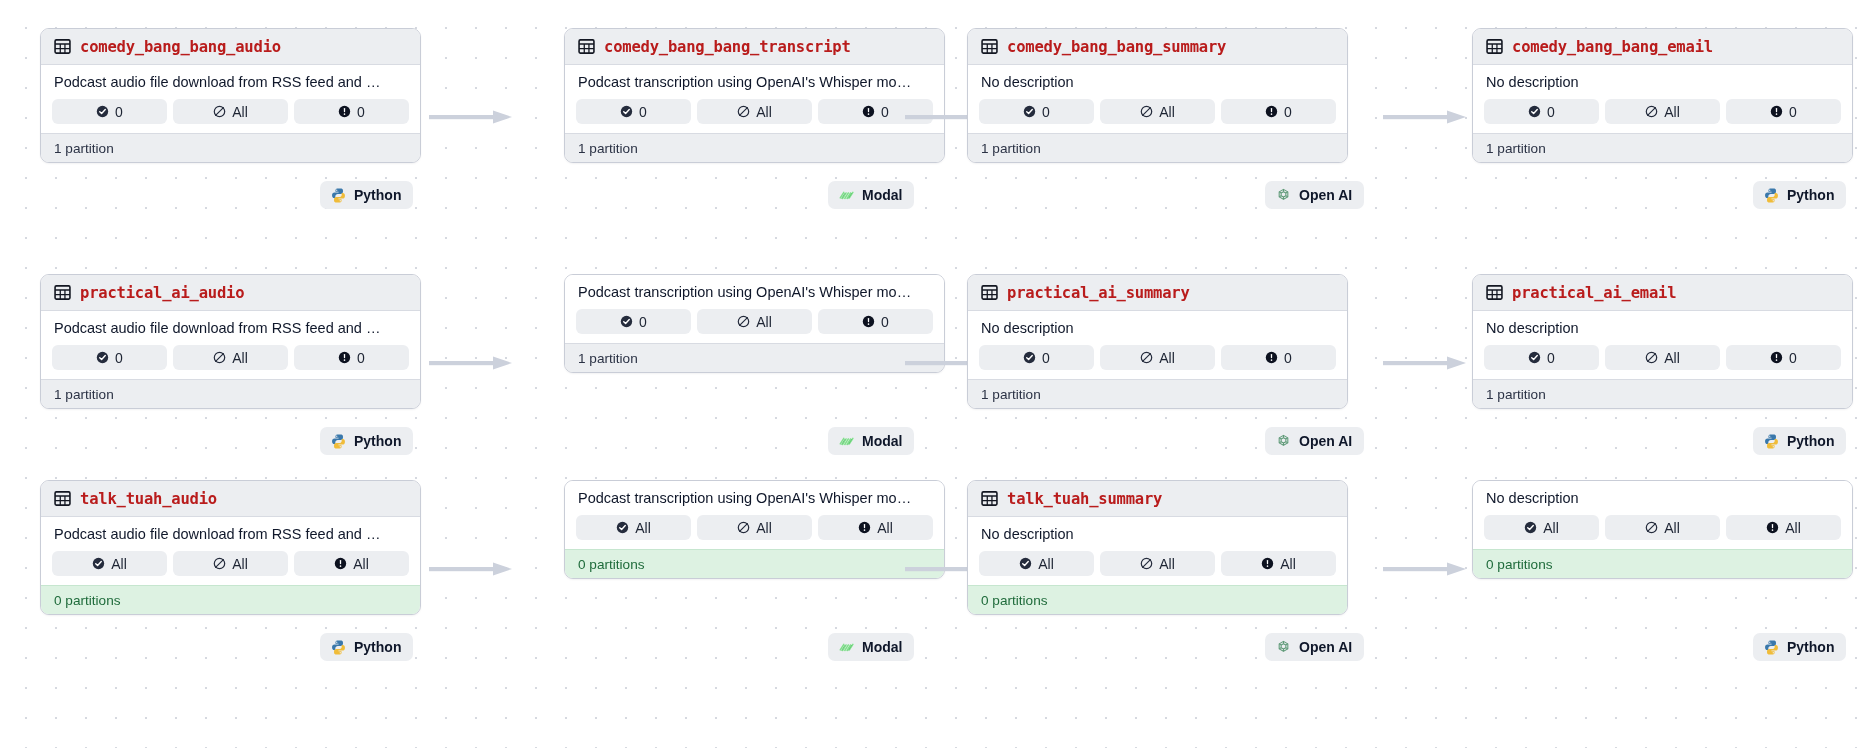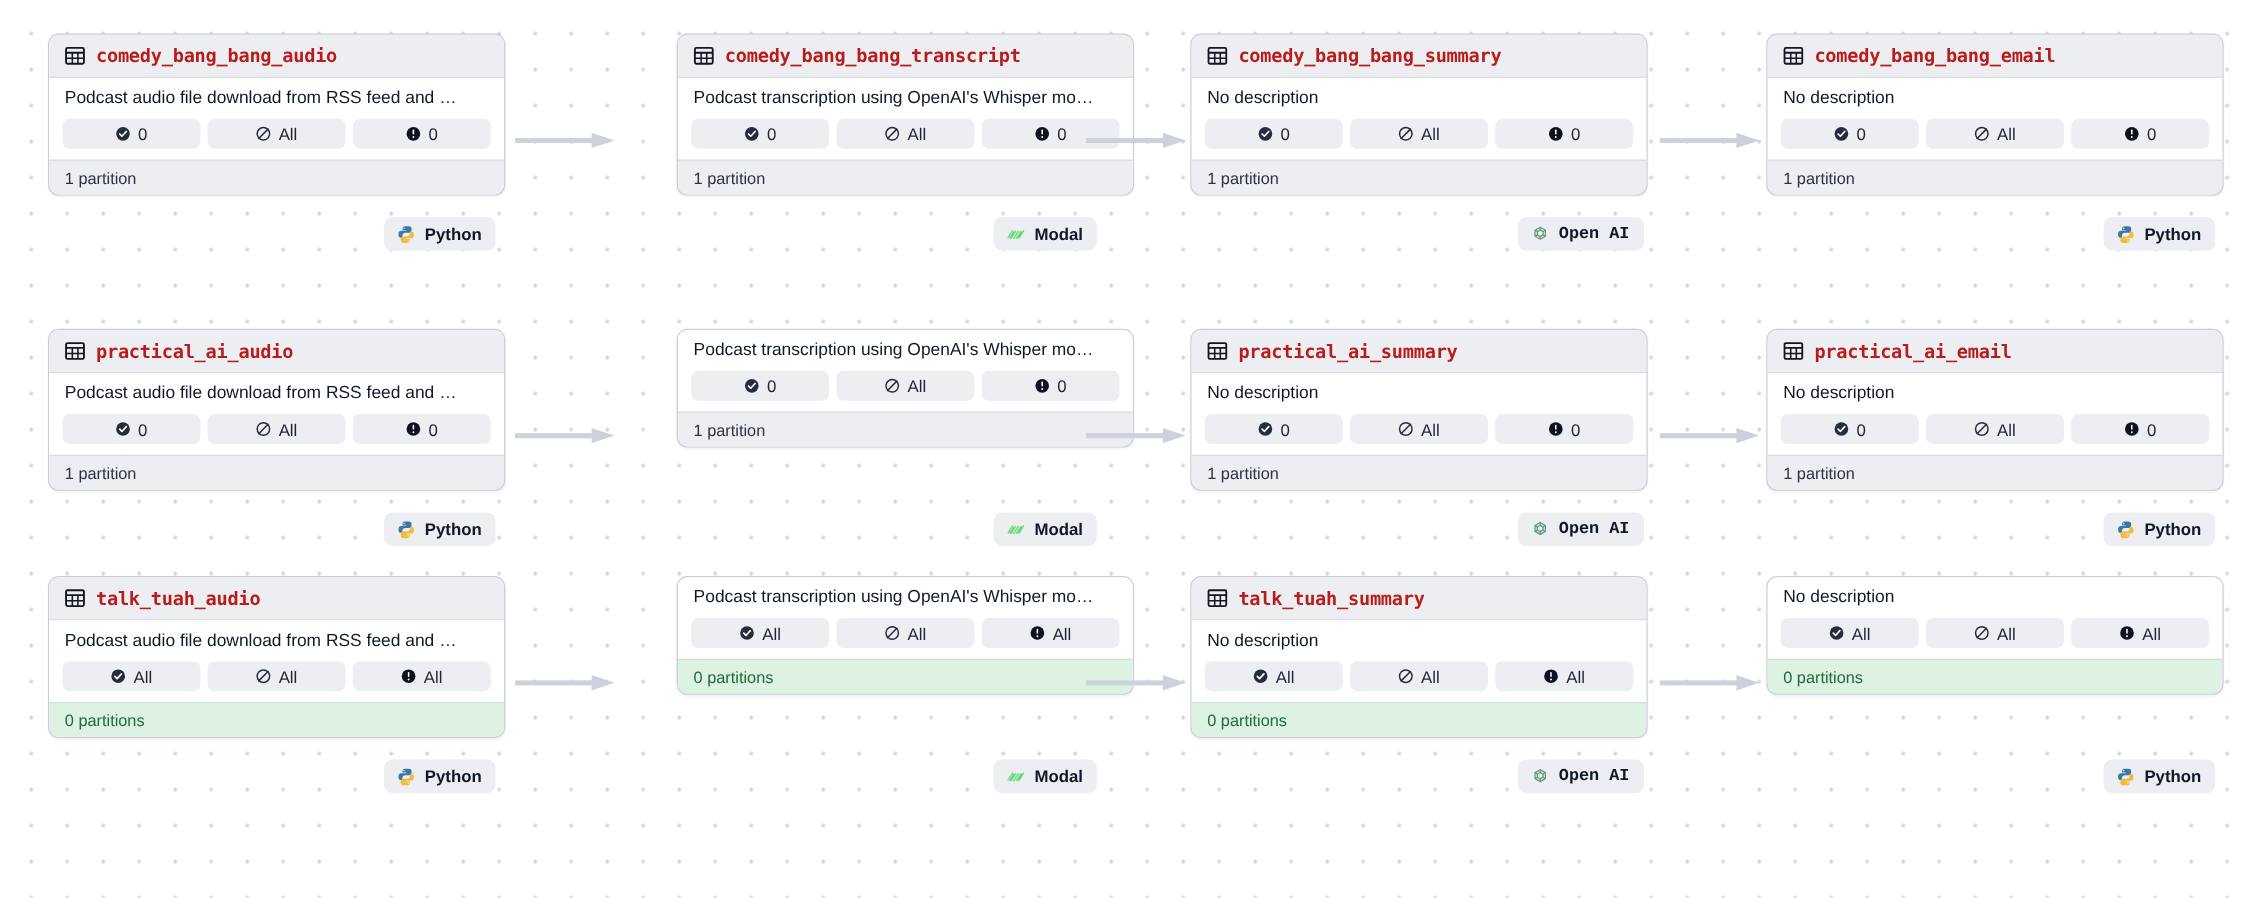--- a/index.html
+++ b/index.html
@@ -44,21 +44,21 @@
     top: 6px;
     width: 381px;
     background: #ffffff;
     border: 1px solid #c9cdd7;
     border-radius: 9px;
     box-shadow: 0 1px 2px rgba(16,22,40,0.055);
     overflow: hidden;
   }
   .asset-card.col-0 { left: 40px; }
   .asset-card.col-1 { left: 521px; margin-left: 43px; }
-  .asset-card.col-2 { left: 992px; }
+  .asset-card.col-2 { left: 967px; }
   .asset-card.col-3 { left: 1472px; }
 
   .card-header {
     background: #eceef1;
     border-bottom: 1px solid #d8dbe2;
     height: 36px;
     display: flex;
     align-items: center;
     gap: 9px;
     padding: 0 13px;
@@ -153,21 +153,21 @@
     background: #eceef1;
     border-radius: 7px;
     display: inline-flex;
     align-items: center;
     gap: 7px;
     padding: 0 12px 0 10px;
     cursor: pointer;
   }
   .kind-badge.col-0 { left: 320px; }
   .kind-badge.col-1 { left: 828px; }
-  .kind-badge.col-2 { left: 1265px; font-family: Liberation Mono, monospace; }
+  .kind-badge.col-2 { left: 1265px; }
   .kind-badge.col-3 { left: 1753px; }
   .kind-badge { top: 159px; }
 
   .kind-label {
     font-size: 14px;
     font-weight: 700;
     color: #0f172a;
     white-space: nowrap;
     line-height: 1;
   }

